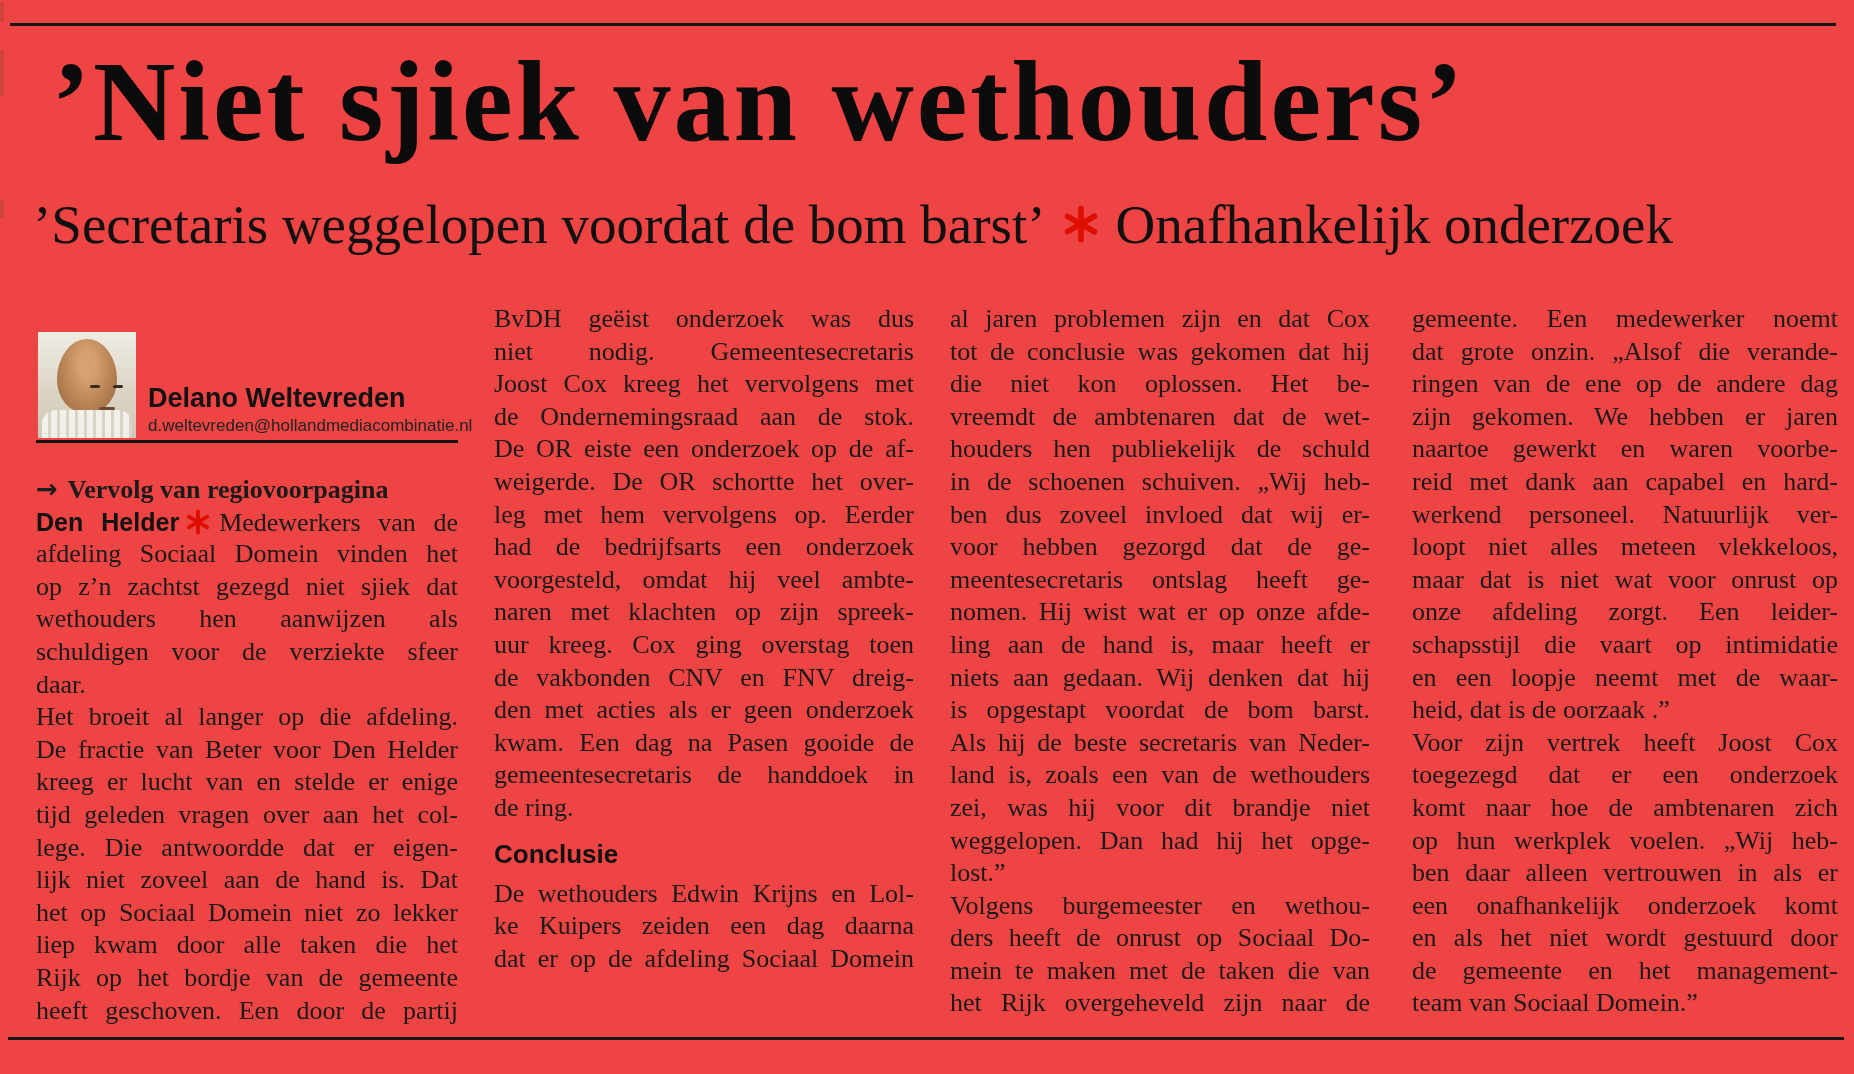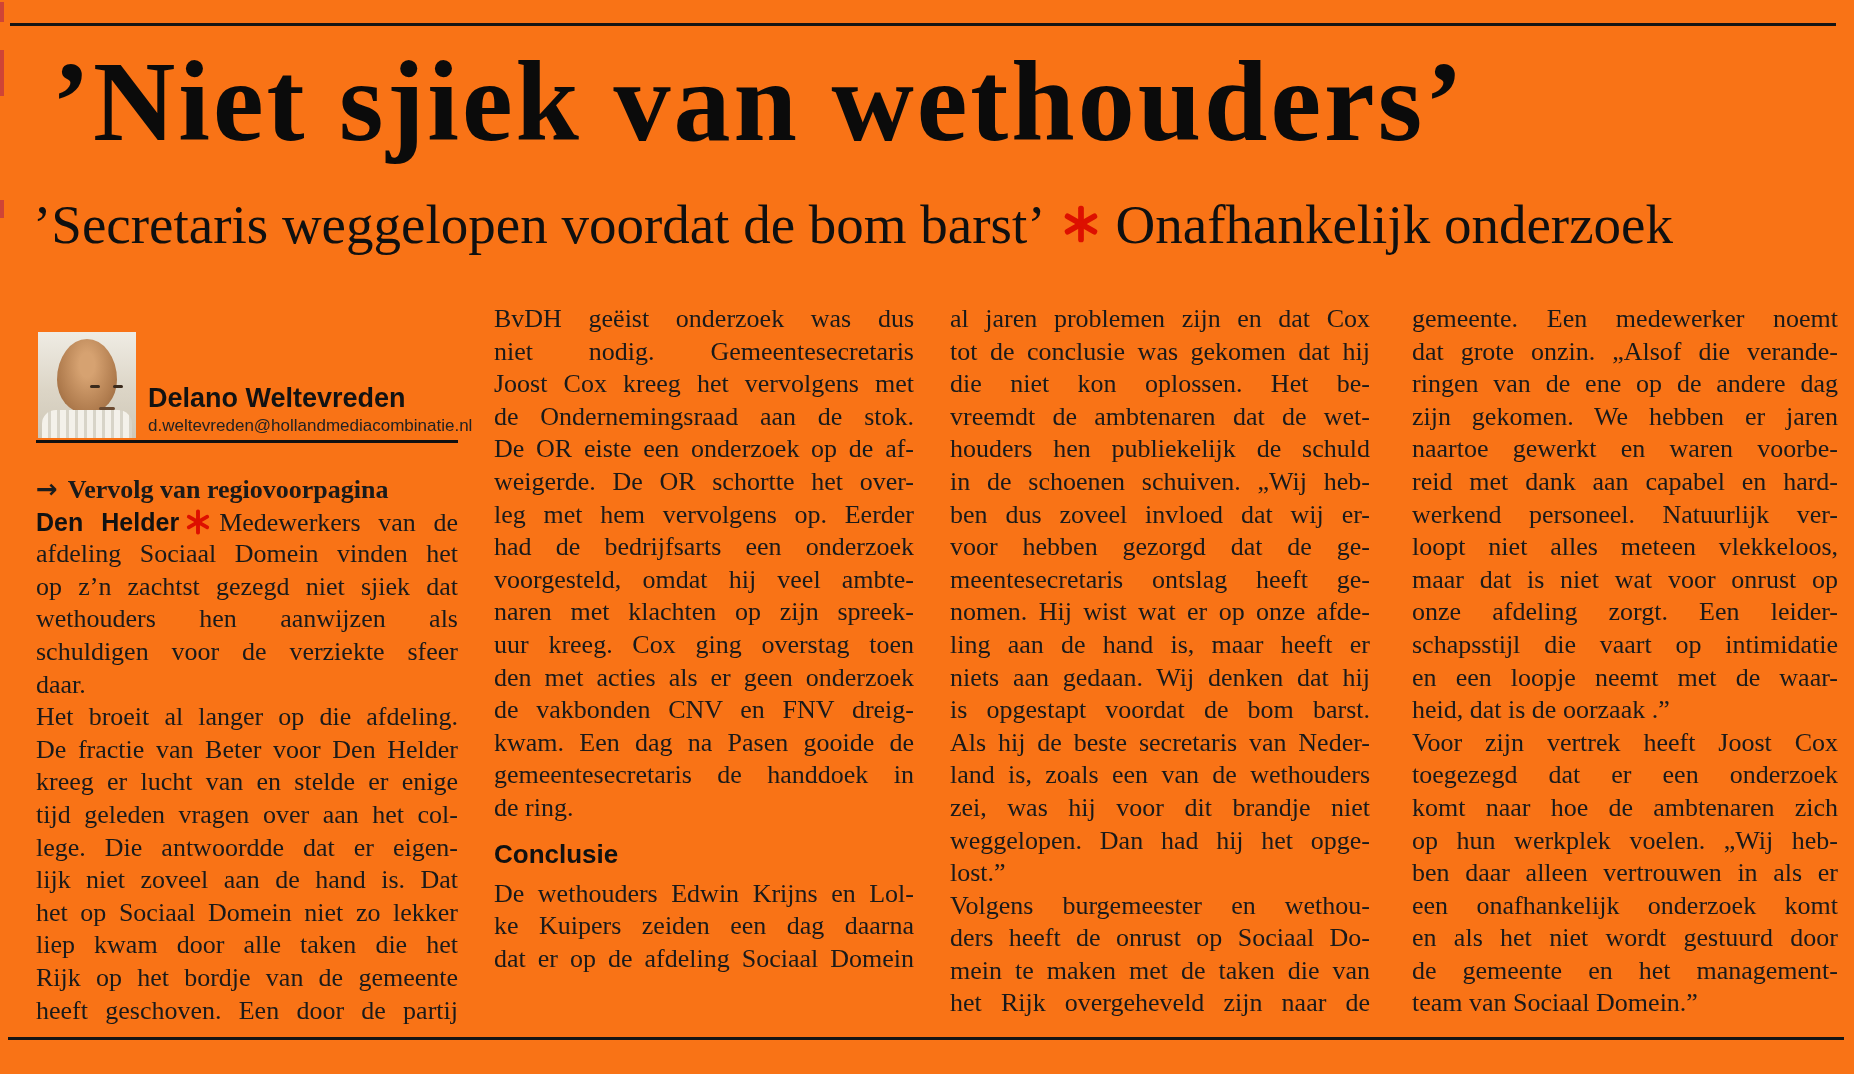--- a/index.html
+++ b/index.html
@@ -1,17 +1,17 @@
 <!DOCTYPE html>
 <html><head>
 <meta charset="utf-8">
 <style>
   html,body { margin:0; padding:0; background:#ffffff; }
   #page {
-    position:relative; width:1854px; height:1074px; background:#f97316;
+    position:relative; width:1854px; height:1074px; background:#ef4444;
     overflow:hidden; color:#1a1a1a;
   }
 
   
   .edge-mark { position:absolute; left:0; width:4px; background:#cf4436; }
   .edge-mark.m1 { top:2px;  height:20px; }
   .edge-mark.m2 { top:50px; height:46px; }
   .edge-mark.m3 { top:200px; height:18px; }
 
   .top-rule    { position:absolute; left:10px; top:23px;  width:1826px; height:3px; background:#151515; }
@@ -162,22 +162,22 @@
         <div class="line">niet nodig. Gemeentesecretaris</div>
         <div class="line">Joost Cox kreeg het vervolgens met</div>
         <div class="line">de Ondernemingsraad aan de stok.</div>
         <div class="line">De OR eiste een onderzoek op de af-</div>
         <div class="line">weigerde. De OR schortte het over-</div>
         <div class="line">leg met hem vervolgens op. Eerder</div>
         <div class="line">had de bedrijfsarts een onderzoek</div>
         <div class="line">voorgesteld, omdat hij veel ambte-</div>
         <div class="line">naren met klachten op zijn spreek-</div>
         <div class="line">uur kreeg. Cox ging overstag toen</div>
+        <div class="line">de vakbonden CNV en FNV dreig-</div>
         <div class="line">den met acties als er geen onderzoek</div>
-        <div class="line">de vakbonden CNV en FNV dreig-</div>
         <div class="line">kwam. Een dag na Pasen gooide de</div>
         <div class="line">gemeentesecretaris de handdoek in</div>
         <div class="line line-end">de ring.</div>
       </div>
     <div class="subhead">Conclusie</div>
     <div>
         <div class="line">De wethouders Edwin Krijns en Lol-</div>
         <div class="line">ke Kuipers zeiden een dag daarna</div>
         <div class="line">dat er op de afdeling Sociaal Domein</div>
       </div>

